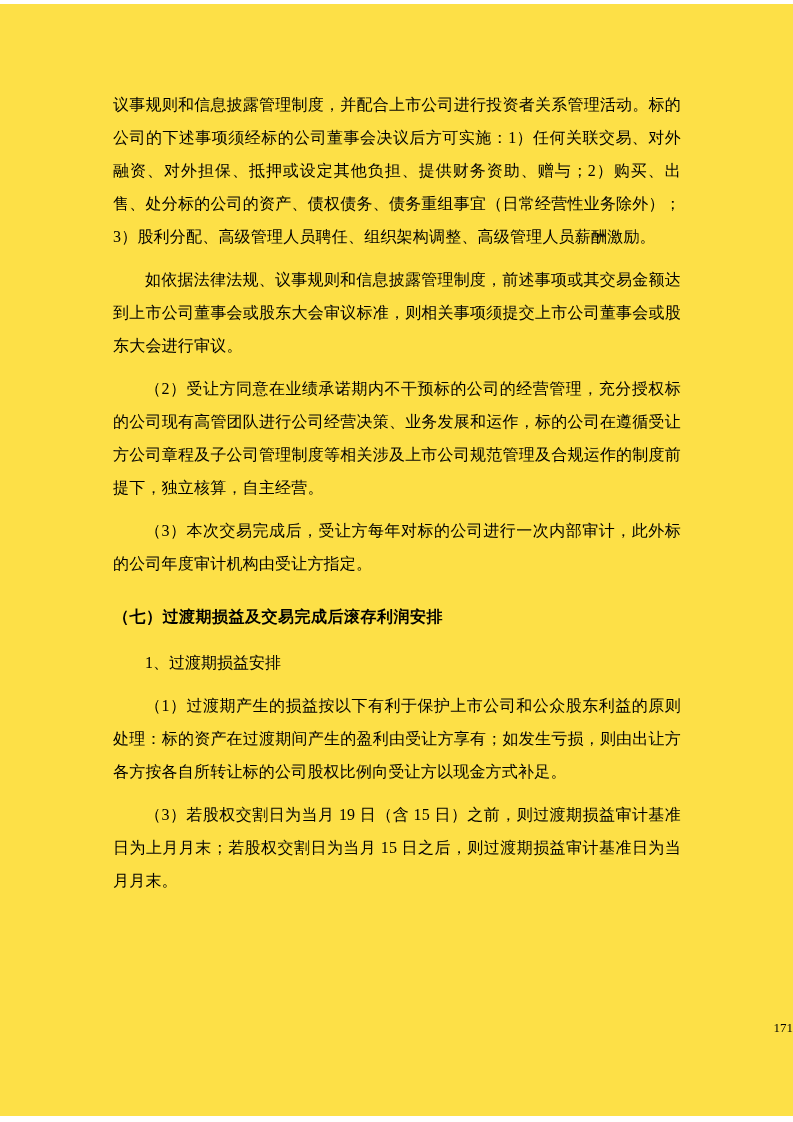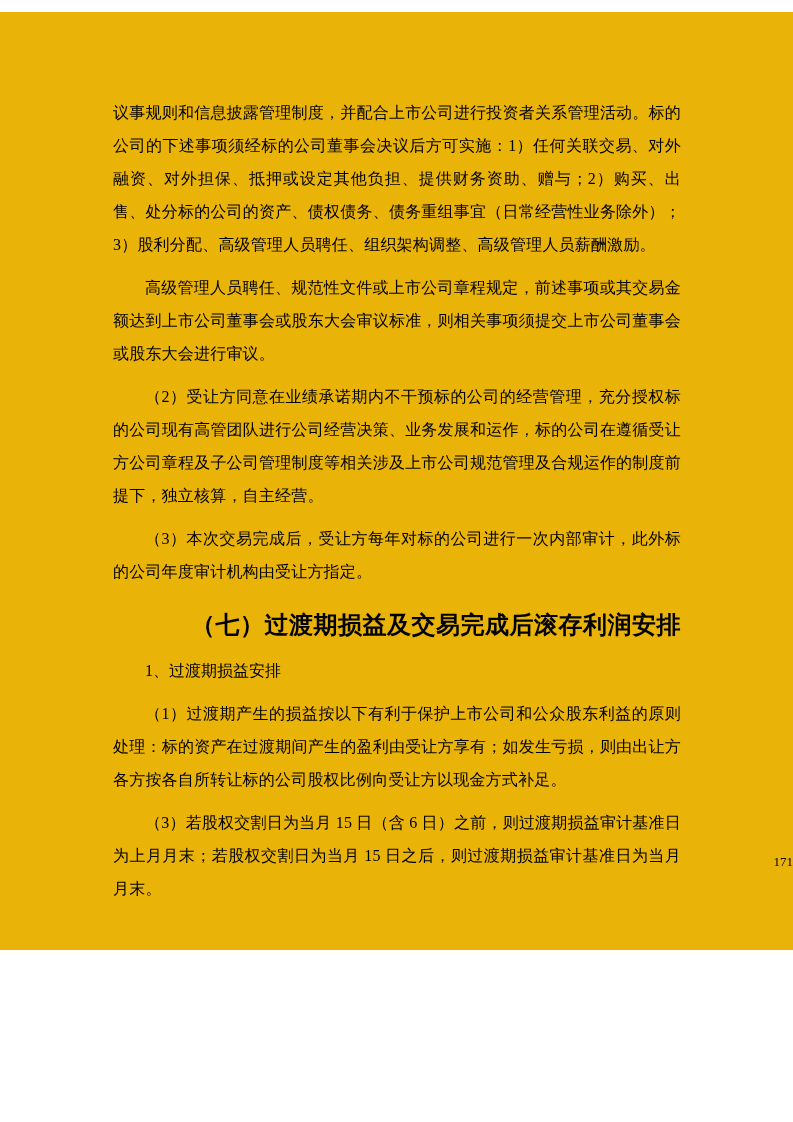--- a/index.html
+++ b/index.html
@@ -3,26 +3,26 @@
 <meta charset="utf-8">
 <style>
   html, body {
     margin: 0;
     padding: 0;
     background: #ffffff;
   }
   .page {
     position: relative;
     width: 793px;
-    height: 938px;
-    background: #eab308;
+    height: 1112px;
+    background: #fde047;
     color: #000000;
     font-family: "Liberation Serif", "DejaVu Serif", serif;
     overflow: hidden;
-    margin: 12px auto;
+    margin: 4px auto;
   }
   .content {
     position: absolute;
     left: 113px;
     top: 84px;
     width: 568px;
   }
   .body-para {
     margin: 0 0 10px 0;
     font-size: 16px;
@@ -30,25 +30,25 @@
     text-align: justify;
     letter-spacing: 0.2px;
     word-break: break-all;
   }
   .body-para.indent {
     text-indent: 2em;
   }
   .section-heading {
     font-family: "Liberation Sans", "DejaVu Sans", sans-serif;
     font-weight: 700;
-    font-size: 24px;
+    font-size: 16px;
     line-height: 30px;
     margin: 22px 0 14px 0;
     letter-spacing: 0.5px;
-    text-align: right;
+    text-align: left;
   }
   .sub-heading {
     margin: 0 0 10px 0;
     font-size: 16px;
     line-height: 33px;
     text-indent: 2em;
     text-align: justify;
   }
   .footer {
     position: absolute;
@@ -62,24 +62,24 @@
     font-family: "Liberation Serif", "DejaVu Serif", serif;
     color: #000000;
   }
 </style>
 </head>
 <body>
 
 <div class="page">
   <div class="content">
     <p class="body-para">议事规则和信息披露管理制度，并配合上市公司进行投资者关系管理活动。标的公司的下述事项须经标的公司董事会决议后方可实施：1）任何关联交易、对外融资、对外担保、抵押或设定其他负担、提供财务资助、赠与；2）购买、出售、处分标的公司的资产、债权债务、债务重组事宜（日常经营性业务除外）；3）股利分配、高级管理人员聘任、组织架构调整、高级管理人员薪酬激励。</p>
-    <p class="body-para indent">高级管理人员聘任、规范性文件或上市公司章程规定，前述事项或其交易金额达到上市公司董事会或股东大会审议标准，则相关事项须提交上市公司董事会或股东大会进行审议。</p>
+    <p class="body-para indent">如依据法律法规、议事规则和信息披露管理制度，前述事项或其交易金额达到上市公司董事会或股东大会审议标准，则相关事项须提交上市公司董事会或股东大会进行审议。</p>
     <p class="body-para indent">（2）受让方同意在业绩承诺期内不干预标的公司的经营管理，充分授权标的公司现有高管团队进行公司经营决策、业务发展和运作，标的公司在遵循受让方公司章程及子公司管理制度等相关涉及上市公司规范管理及合规运作的制度前提下，独立核算，自主经营。</p>
     <p class="body-para indent">（3）本次交易完成后，受让方每年对标的公司进行一次内部审计，此外标的公司年度审计机构由受让方指定。</p>
     <h2 class="section-heading">（七）过渡期损益及交易完成后滚存利润安排</h2>
     <p class="sub-heading">1、过渡期损益安排</p>
     <p class="body-para indent">（1）过渡期产生的损益按以下有利于保护上市公司和公众股东利益的原则处理：标的资产在过渡期间产生的盈利由受让方享有；如发生亏损，则由出让方各方按各自所转让标的公司股权比例向受让方以现金方式补足。</p>
-    <p class="body-para indent">（3）若股权交割日为当月 15 日（含 6 日）之前，则过渡期损益审计基准日为上月月末；若股权交割日为当月 15 日之后，则过渡期损益审计基准日为当月月末。</p>
+    <p class="body-para indent">（3）若股权交割日为当月 19 日（含 15 日）之前，则过渡期损益审计基准日为上月月末；若股权交割日为当月 15 日之后，则过渡期损益审计基准日为当月月末。</p>
   </div>
   <div class="footer">
     <span class="page-number">171</span>
   </div>
 </div>
 
 </body></html>

